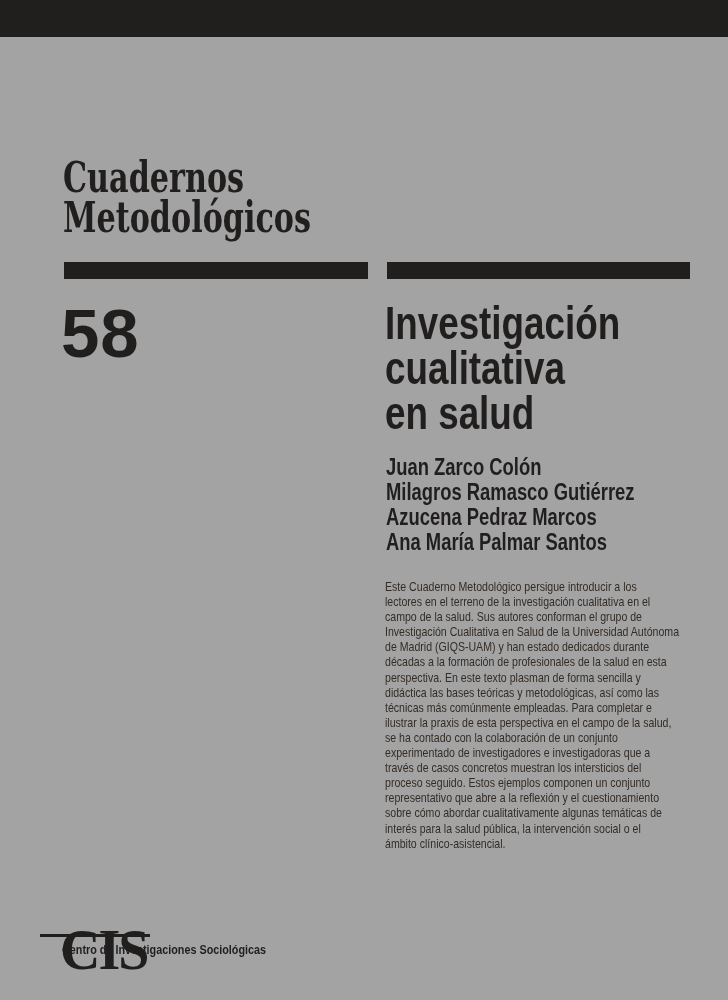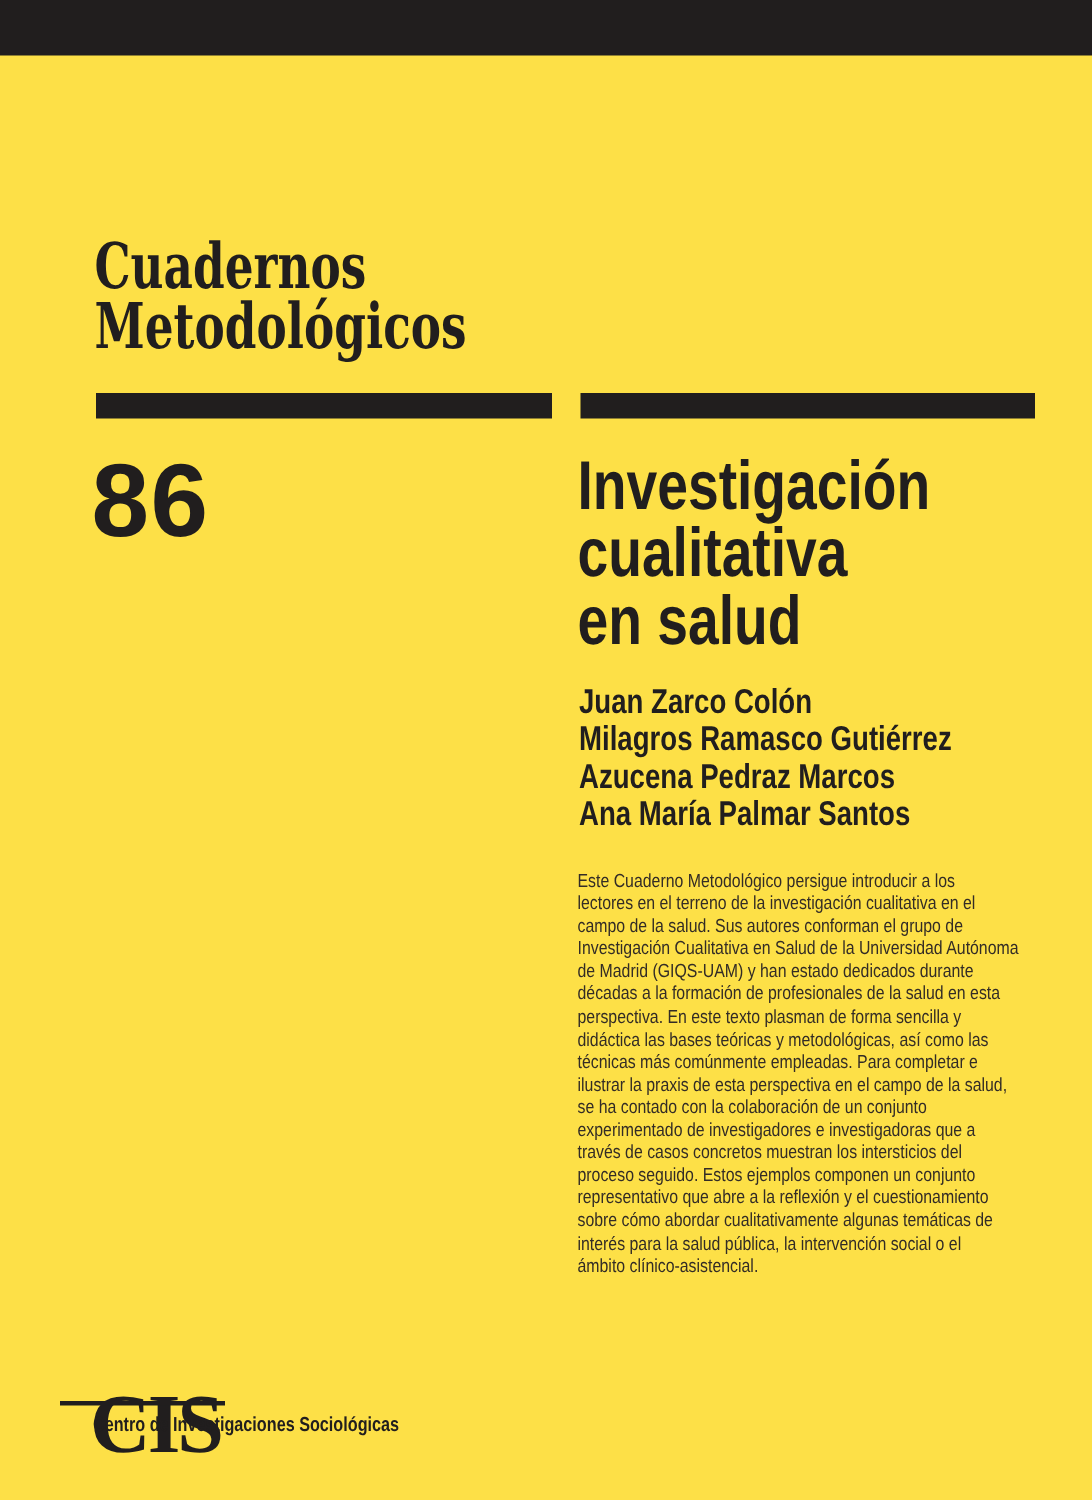--- a/index.html
+++ b/index.html
@@ -1,20 +1,20 @@
 <!DOCTYPE html>
 <html><head>
 <meta charset="utf-8">
 <style>
   * { margin:0; padding:0; box-sizing:border-box; }
   html,body { background:#888; }
   .cover {
     position:relative;
     width:728px; height:1000px;
-    background:#fde047;
+    background:#a3a3a3;
     overflow:hidden;
     font-family:"Liberation Sans", sans-serif;
     color:#211e1e;
   }
   .topbar {
     position:absolute; left:0; top:0;
     width:728px; height:37px;
     background:#211e1e;
   }
   .series-title {
@@ -89,21 +89,21 @@
 <div class="cover">
 
   <div class="topbar"></div>
 
   <h1 class="series-title">Cuadernos
 Metodológicos</h1>
 
   <div class="rule rule-left"></div>
   <div class="rule rule-right"></div>
 
-  <div class="issue-number">86</div>
+  <div class="issue-number">58</div>
 
   <h2 class="book-title">Investigación
 cualitativa
 en salud</h2>
 
   <div class="authors">
     <div>Juan Zarco Colón</div>
     <div>Milagros Ramasco Gutiérrez</div>
     <div>Azucena Pedraz Marcos</div>
     <div>Ana María Palmar Santos</div>

